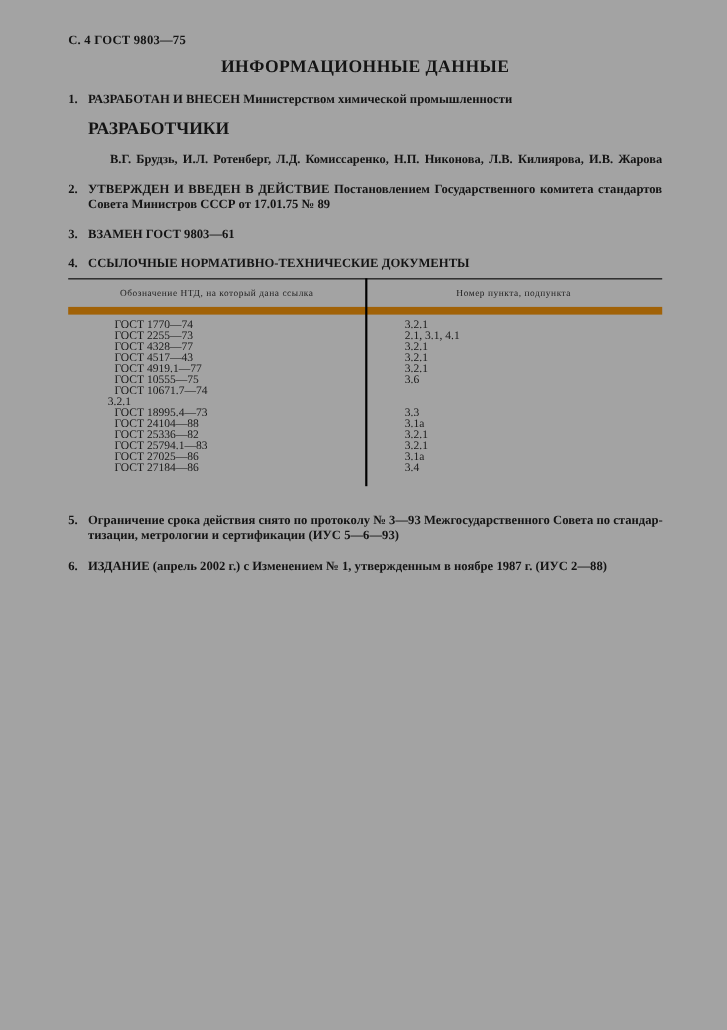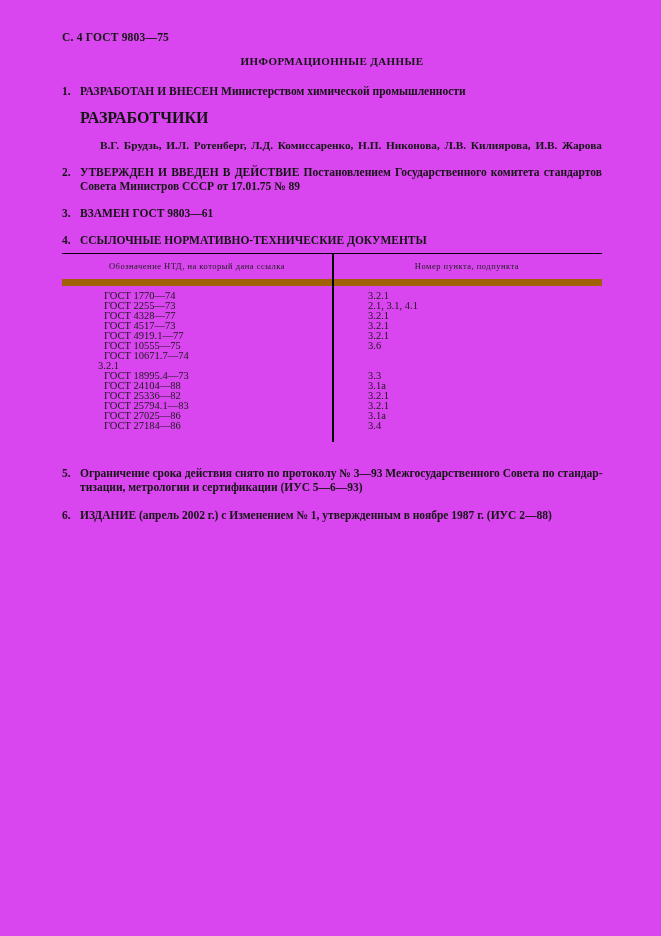--- a/index.html
+++ b/index.html
@@ -1,35 +1,35 @@
 <!DOCTYPE html>
 <html><head>
 <meta charset="utf-8">
 <style>
   html, body { margin: 0; padding: 0; background: #ffffff; }
   .page {
     position: relative;
     width: 661px;
     height: 936px;
-    background: #d946ef;
+    background: #a3a3a3;
     color: #141414;
     font-family: "Liberation Serif", "DejaVu Serif", serif;
     box-sizing: border-box;
     padding: 30px 59px 0 62px;
     overflow: hidden;
   }
   .doc-header {
     font-size: 11.5px;
     font-weight: bold;
     line-height: 14px;
     letter-spacing: 0.2px;
   }
   .doc-title {
     margin-top: 10px;
-    font-size: 11px;
+    font-size: 16px;
     font-weight: bold;
     line-height: 14px;
     text-align: center;
     letter-spacing: 0.4px;
   }
   .item {
     display: flex;
     font-size: 11.5px;
     font-weight: bold;
     line-height: 14px;
@@ -155,21 +155,21 @@
       </div>
       <div class="gt-row">
         <div class="gt-c1">ГОСТ 2255—73</div>
         <div class="gt-c2">2.1, 3.1, 4.1</div>
       </div>
       <div class="gt-row">
         <div class="gt-c1">ГОСТ 4328—77</div>
         <div class="gt-c2">3.2.1</div>
       </div>
       <div class="gt-row">
-        <div class="gt-c1">ГОСТ 4517—73</div>
+        <div class="gt-c1">ГОСТ 4517—43</div>
         <div class="gt-c2">3.2.1</div>
       </div>
       <div class="gt-row">
         <div class="gt-c1">ГОСТ 4919.1—77</div>
         <div class="gt-c2">3.2.1</div>
       </div>
       <div class="gt-row">
         <div class="gt-c1">ГОСТ 10555—75</div>
         <div class="gt-c2">3.6</div>
       </div>

